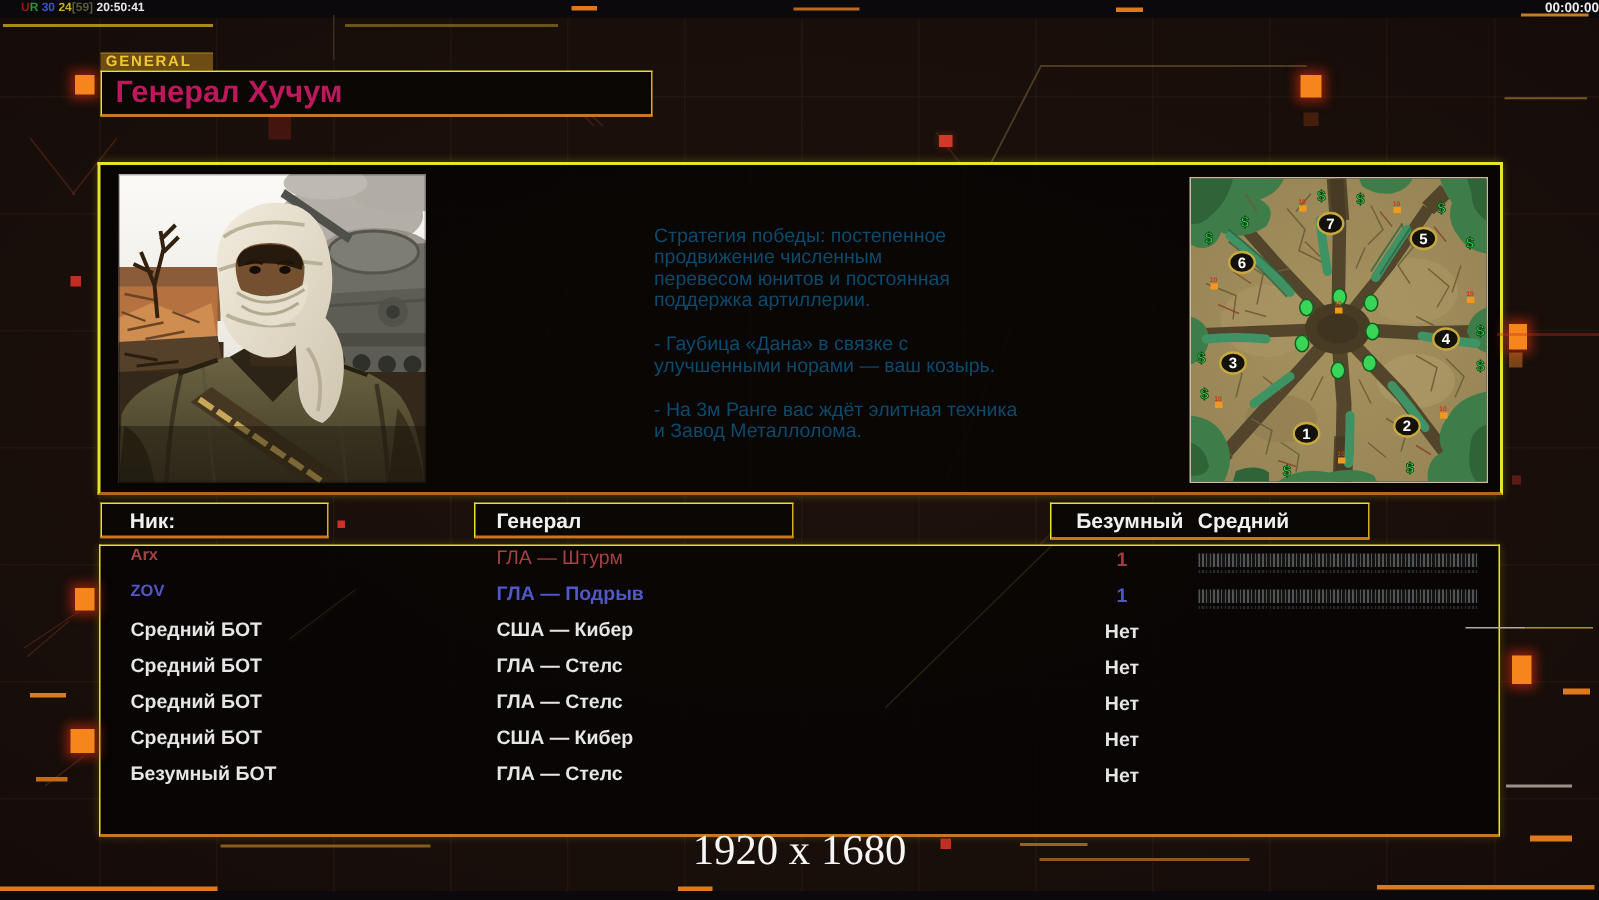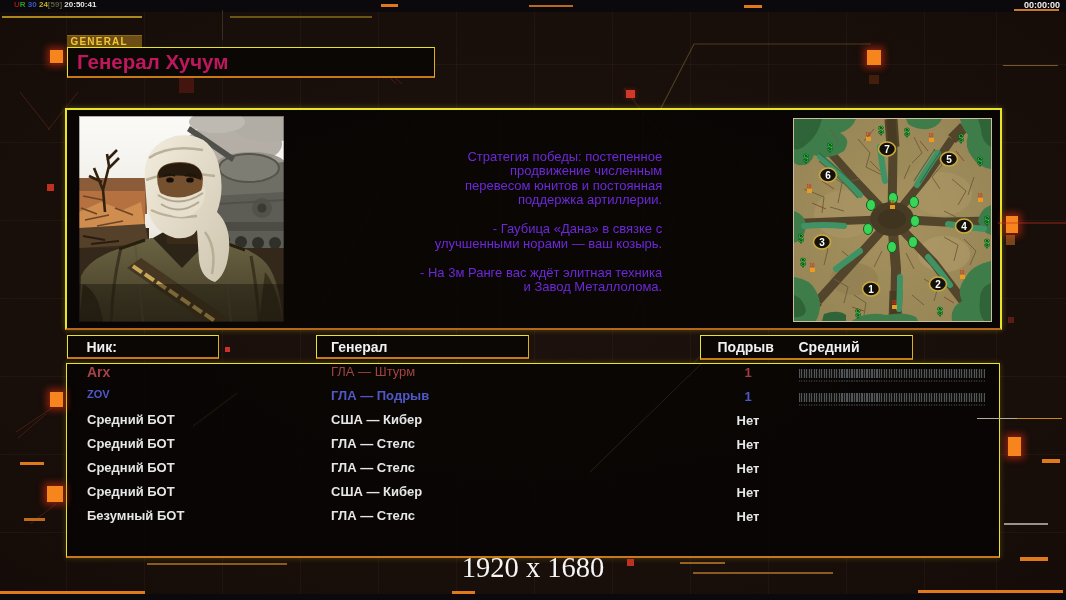--- a/index.html
+++ b/index.html
@@ -64,21 +64,21 @@
 
 <div class="abs" style="left:0;top:594px;width:1066px;height:6px;background:#0b090b"></div>
 
 <div class="abs" style="left:14px;top:0px;font-size:8px;font-weight:bold;">
   <span style="color:#991b0f">U</span><span style="color:#2a9a2a">R</span>
   <span style="color:#3a56c8"> 30</span>
   <span style="color:#c8b422"> 24</span><span style="color:#5a5a3a">[59]</span>
   <span style="color:#e8e8e8"> 20:50:41</span>
 </div>
 
-<div class="abs" style="left:1024px;top:0px;width:42px;font-size:9px;font-weight:bold;color:#f0f0f0;">00:00:00</div>
+<div class="abs" style="left:1024px;top:0px;width:42px;font-size:9px;font-weight:bold;color:#f0f0f0;text-align:right;">00:00:00</div>
 
 <div class="abs" style="left:1014px;top:9px;width:45px;height:2px;background:#c87a28"></div>
 
 <div class="abs" style="left:2px;top:16px;width:140px;height:1.5px;background:#a9891c"></div>
 
 <div class="abs" style="left:230px;top:16px;width:142px;height:1.5px;background:#6a5516"></div>
 
 <div class="dash" style="left:381px;top:4px;width:17px;height:3px;"></div>
 
 <div class="dash" style="left:529px;top:4.5px;width:44px;height:2px;background:#b96a1e"></div>
@@ -191,21 +191,21 @@
   <path d="M85,60 Q91,57 96,60 M106,60 Q111,57 117,60" stroke="#1c130a" stroke-width="1.5" fill="none"></path>
 
   <path d="M76,74 Q100,90 126,72 Q128,90 112,99 Q96,105 82,93 Q76,84 76,74 Z" fill="#e6dfcd"></path>
   <path d="M79,79 Q100,93 124,77 M82,88 Q100,100 120,86" stroke="#b3a88e" stroke-width="2" fill="none"></path>
 
   <rect x="0" y="168" width="205" height="38" fill="#140e07" opacity="0.42"></rect>
 
   <rect x="0" y="0" width="205" height="206" fill="none" stroke="#000" stroke-opacity="0.3" stroke-width="2"></rect>
 </svg>
 
-<div class="abs" style="left:420px;top:150px;font-size:13px;line-height:14.45px;color:#6d28d9;white-space:pre-line;text-align:right;">Стратегия победы: постепенное
+<div class="abs" style="left:436px;top:150px;font-size:13px;line-height:14.45px;color:#0c4a6e;white-space:pre-line;">Стратегия победы: постепенное
 продвижение численным
 перевесом юнитов и постоянная
 поддержка артиллерии.
 
 - Гаубица «Дана» в связке с
 улучшенными норами — ваш козырь.
 
 - На 3м Ранге вас ждёт элитная техника
 и Завод Металлолома.</div>
 
@@ -369,32 +369,32 @@
   </g>
 </svg>
 
 <div class="abs" style="left:66.5px;top:335px;width:152px;height:23.5px;background:#0a0705;border-top:1.5px solid #e8e426;border-left:1.5px solid #e8e426;border-right:1.5px solid #d8b020;border-bottom:2px solid #c87818;color:#f0f0f0;font-size:14px;font-weight:bold;line-height:22px;padding-left:19px;box-sizing:border-box;">Ник:</div>
 
 <div class="abs" style="left:225px;top:347px;width:5px;height:5px;background:#c83228;"></div>
 
 <div class="abs" style="left:316px;top:335px;width:213px;height:24px;background:#0a0705;border-top:1.5px solid #e8e426;border-left:1.5px solid #e8e426;border-right:1.5px solid #d8b020;border-bottom:2px solid #c87818;color:#f0f0f0;font-size:14px;font-weight:bold;line-height:22px;padding-left:14px;box-sizing:border-box;">Генерал</div>
 
 <div class="abs" style="left:699.5px;top:334.5px;width:213px;height:25px;background:#0a0705;border-top:1.5px solid #e8e426;border-left:1.5px solid #e8e426;border-right:1.5px solid #d8b020;border-bottom:2px solid #c87818;color:#f0f0f0;font-size:14px;font-weight:bold;line-height:22px;box-sizing:border-box;">
-    <span style="position:absolute;left:17px;">Подрыв</span>
+    <span style="position:absolute;left:17px;">Безумный</span>
     <span style="position:absolute;left:98px;">Средний</span>
   </div>
 
 <div class="abs" style="left:65.5px;top:362.5px;width:932px;height:192px;background:rgba(7,4,3,0.88);border-top:1.5px solid #e8e426;border-left:1.5px solid #e8e426;border-right:1.5px solid #e8e426;border-bottom:2px solid #c87818;box-shadow:0 0 6px rgba(225,215,35,0.25);"></div>
 
 <svg class="abs" style="left:66px;top:364px;" width="930" height="189">
   <path d="M524,108 L639,-4" stroke="rgba(150,130,60,0.22)" stroke-width="1" fill="none"></path>
   <path d="M127,62 L171,29" stroke="rgba(150,130,60,0.18)" stroke-width="1" fill="none"></path>
 </svg>
 
-<div class="abs" style="left:87px;top:364px;font-size:14px;font-weight:bold;color:#a54343;text-align:center;">Arx</div>
+<div class="abs" style="left:87px;top:364px;font-size:11px;font-weight:bold;color:#a54343;text-align:center;">Arx</div>
 
 <div class="abs" style="left:331px;top:364px;font-size:13px;font-weight:normal;color:#a54343;">ГЛА — Штурм</div>
 
 <div class="abs" style="left:740px;top:365px;width:16px;text-align:center;font-size:13px;font-weight:bold;color:#a03c3c;">1</div>
 
 <div class="abs" style="left:799px;top:368.5px;width:186px;height:9.5px;background:repeating-linear-gradient(90deg,#50555a 0,#50555a 1px,#15130f 1px,#15130f 2.5px);"></div>
 <div class="abs" style="left:799px;top:379.5px;width:186px;height:2.5px;opacity:0.45;background:repeating-linear-gradient(90deg,#50555a 0,#50555a 1px,#15130f 1px,#15130f 2.5px);"></div>
 
 <div class="abs" style="left:87px;top:388px;font-size:11px;font-weight:bold;color:#5058c8;">ZOV</div>
 

